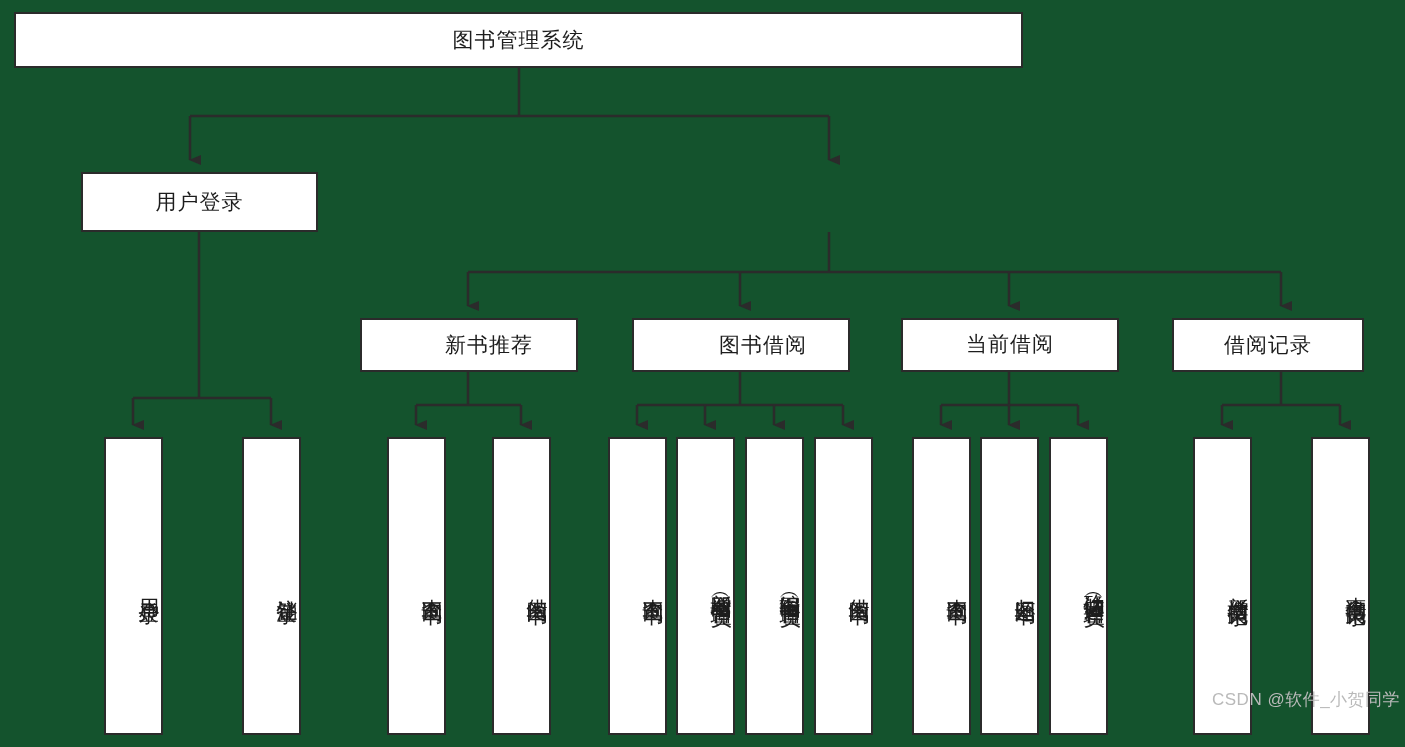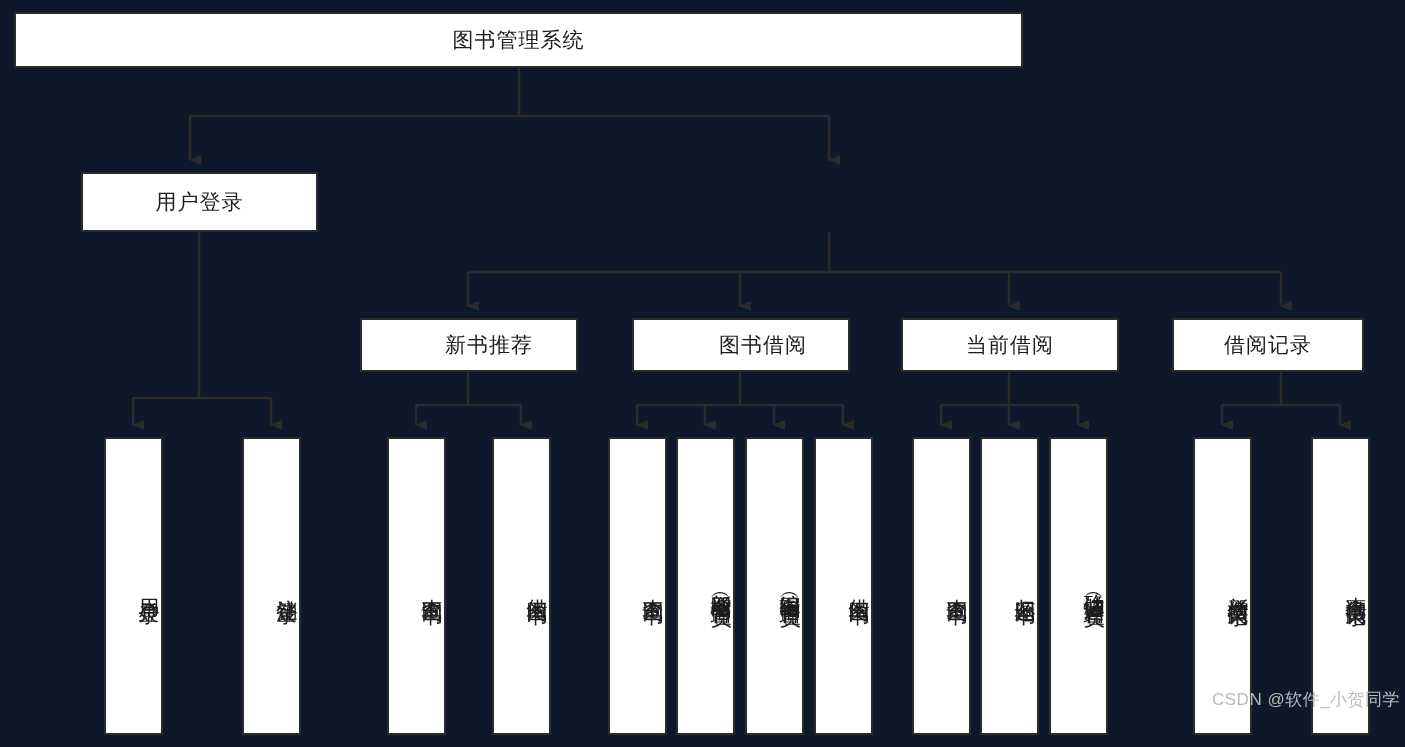--- a/index.html
+++ b/index.html
@@ -9,21 +9,21 @@
     background: #ffffff;
   }
   body {
     font-family: "Liberation Sans", "DejaVu Sans", sans-serif;
     color: #1a1a1a;
   }
   #canvas {
     position: relative;
     width: 1405px;
     height: 747px;
-    background: #0f172a;
+    background: #14532d;
     overflow: hidden;
   }
   #edges {
     position: absolute;
     left: 0;
     top: 0;
     width: 1405px;
     height: 747px;
     pointer-events: none;
   }
@@ -128,21 +128,21 @@
   <div class="node horiz" style="left:81px; top:172px; width:237px; height:60px;">
     <span>用户登录</span>
   </div>
 
   <div class="node horiz" style="left:360px; top:318px; width:218px; height:54px;padding-left:40px;">
     <span>新书推荐</span>
   </div>
   <div class="node horiz" style="left:632px; top:318px; width:218px; height:54px;padding-left:44px;">
     <span>图书借阅</span>
   </div>
-  <div class="node horiz" style="left:901px; top:318px; width:218px; height:54px;">
+  <div class="node horiz" style="left:901px; top:318px; width:218px; height:54px;font-family:Liberation Serif, serif;">
     <span>当前借阅</span>
   </div>
   <div class="node horiz" style="left:1172px; top:318px; width:192px; height:54px;">
     <span>借阅记录</span>
   </div>
 
   <div class="node vert" style="left:104px; top:437px; width:59px; height:298px;">
     <span class="vtext">用户登录</span>
   </div>
   <div class="node vert" style="left:242px; top:437px; width:59px; height:298px;">

